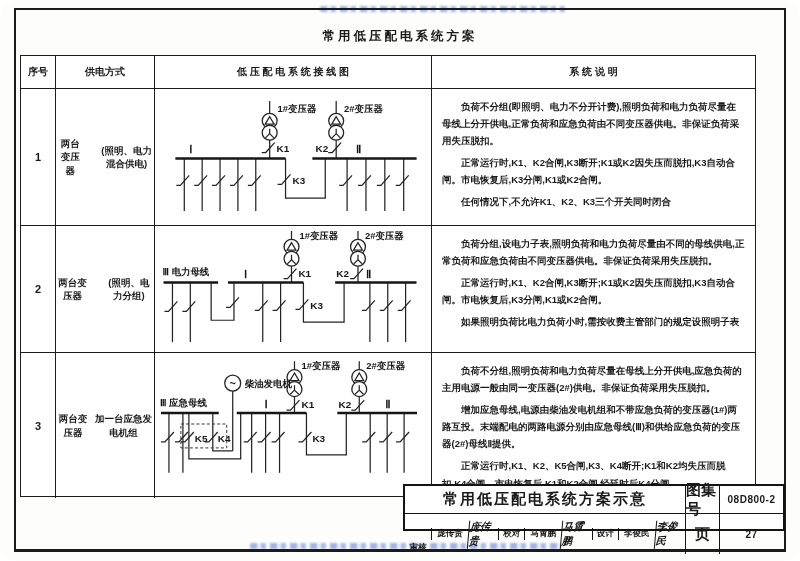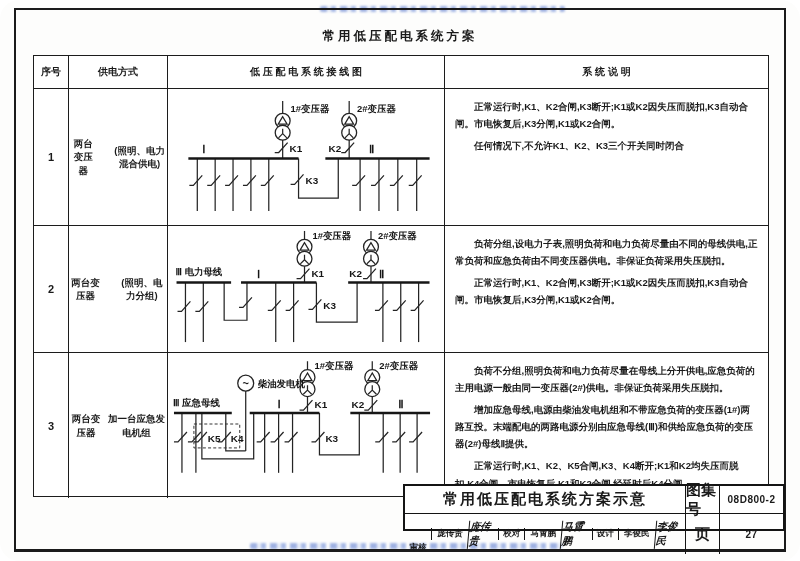--- a/index.html
+++ b/index.html
@@ -10,21 +10,21 @@
   .doc-title{position:absolute;left:0;top:28px;width:800px;text-align:center;
              font-size:12.5px;font-weight:700;letter-spacing:3px;}
   
   .wm{position:absolute;height:6px;opacity:.5;filter:blur(1.3px);border-radius:2px;
       background:repeating-linear-gradient(90deg,#4468c8 0 7px,rgba(68,104,200,.22) 7px 11px,
                  #5578d0 11px 16px,rgba(255,255,255,0) 16px 20px);}
   .wm-top{left:320px;top:6px;width:245px;}
   .wm-bottom{left:250px;top:543px;width:312px;}
 
   
-  .table{position:absolute;left:33px;top:55px;width:736px;height:442px;
+  .table{position:absolute;left:20px;top:55px;width:736px;height:442px;
          border:1.6px solid #1c1c1c;display:grid;box-sizing:border-box;
          grid-template-columns:35px 99px 277px 1fr;
          grid-template-rows:33px 137px 127px 145px;background:#fff;}
   .table>div{border-right:1.4px solid #1c1c1c;border-bottom:1.4px solid #1c1c1c;
              box-sizing:border-box;overflow:hidden;}
   .table>div:nth-child(4n){border-right:none;}
   .table>div:nth-child(n+13){border-bottom:none;}
   .hcell{display:flex;align-items:center;justify-content:center;
          font-size:10px;font-weight:700;}
   .seq{display:flex;align-items:center;justify-content:center;font-size:11px;font-weight:600;}
@@ -137,20 +137,21 @@
         <text class="tl" x="123" y="23">1#变压器</text>
         <text class="tl" x="190" y="23">2#变压器</text>
         <text x="122" y="63">K1</text>
         <text x="174" y="63" text-anchor="end">K2</text>
         <text x="138" y="96">K3</text>
         <text class="rn" x="34" y="64">Ⅰ</text>
         <text class="rn" x="202" y="64">Ⅱ</text>
       </svg>
     </div>
     <div class="desc">
+      <p>负荷不分组(即照明、电力不分开计费),照明负荷和电力负荷尽量在母线上分开供电,正常负荷和应急负荷由不同变压器供电。非保证负荷采用失压脱扣。</p>
       <p>正常运行时,K1、K2合闸,K3断开;K1或K2因失压而脱扣,K3自动合闸。市电恢复后,K3分闸,K1或K2合闸。</p>
       <p>任何情况下,不允许K1、K2、K3三个开关同时闭合</p>
     </div>
 
     <div class="seq">2</div>
     <div class="supply">
       <p>两台变压器</p>
       <p>(照明、电力分组)</p>
     </div>
     <div class="dcell">
@@ -205,20 +206,21 @@
         <text x="144" y="51">K1</text>
         <text x="195" y="51" text-anchor="end">K2</text>
         <text x="156" y="84">K3</text>
         <text class="rn" x="89" y="52">Ⅰ</text>
         <text class="rn" x="212" y="52">Ⅱ</text>
       </svg>
     </div>
     <div class="desc">
       <p>负荷分组,设电力子表,照明负荷和电力负荷尽量由不同的母线供电,正常负荷和应急负荷由不同变压器供电。非保证负荷采用失压脱扣。</p>
       <p>正常运行时,K1、K2合闸,K3断开;K1或K2因失压而脱扣,K3自动合闸。市电恢复后,K3分闸,K1或K2合闸。</p>
+      <p>如果照明负荷比电力负荷小时,需按收费主管部门的规定设照明子表</p>
     </div>
 
     <div class="seq">3</div>
     <div class="supply tight">
       <p>两台变压器</p>
       <p>加一台应急发电机组</p>
     </div>
     <div class="dcell">
       <svg viewBox="0 0 277 145">
         <defs>

